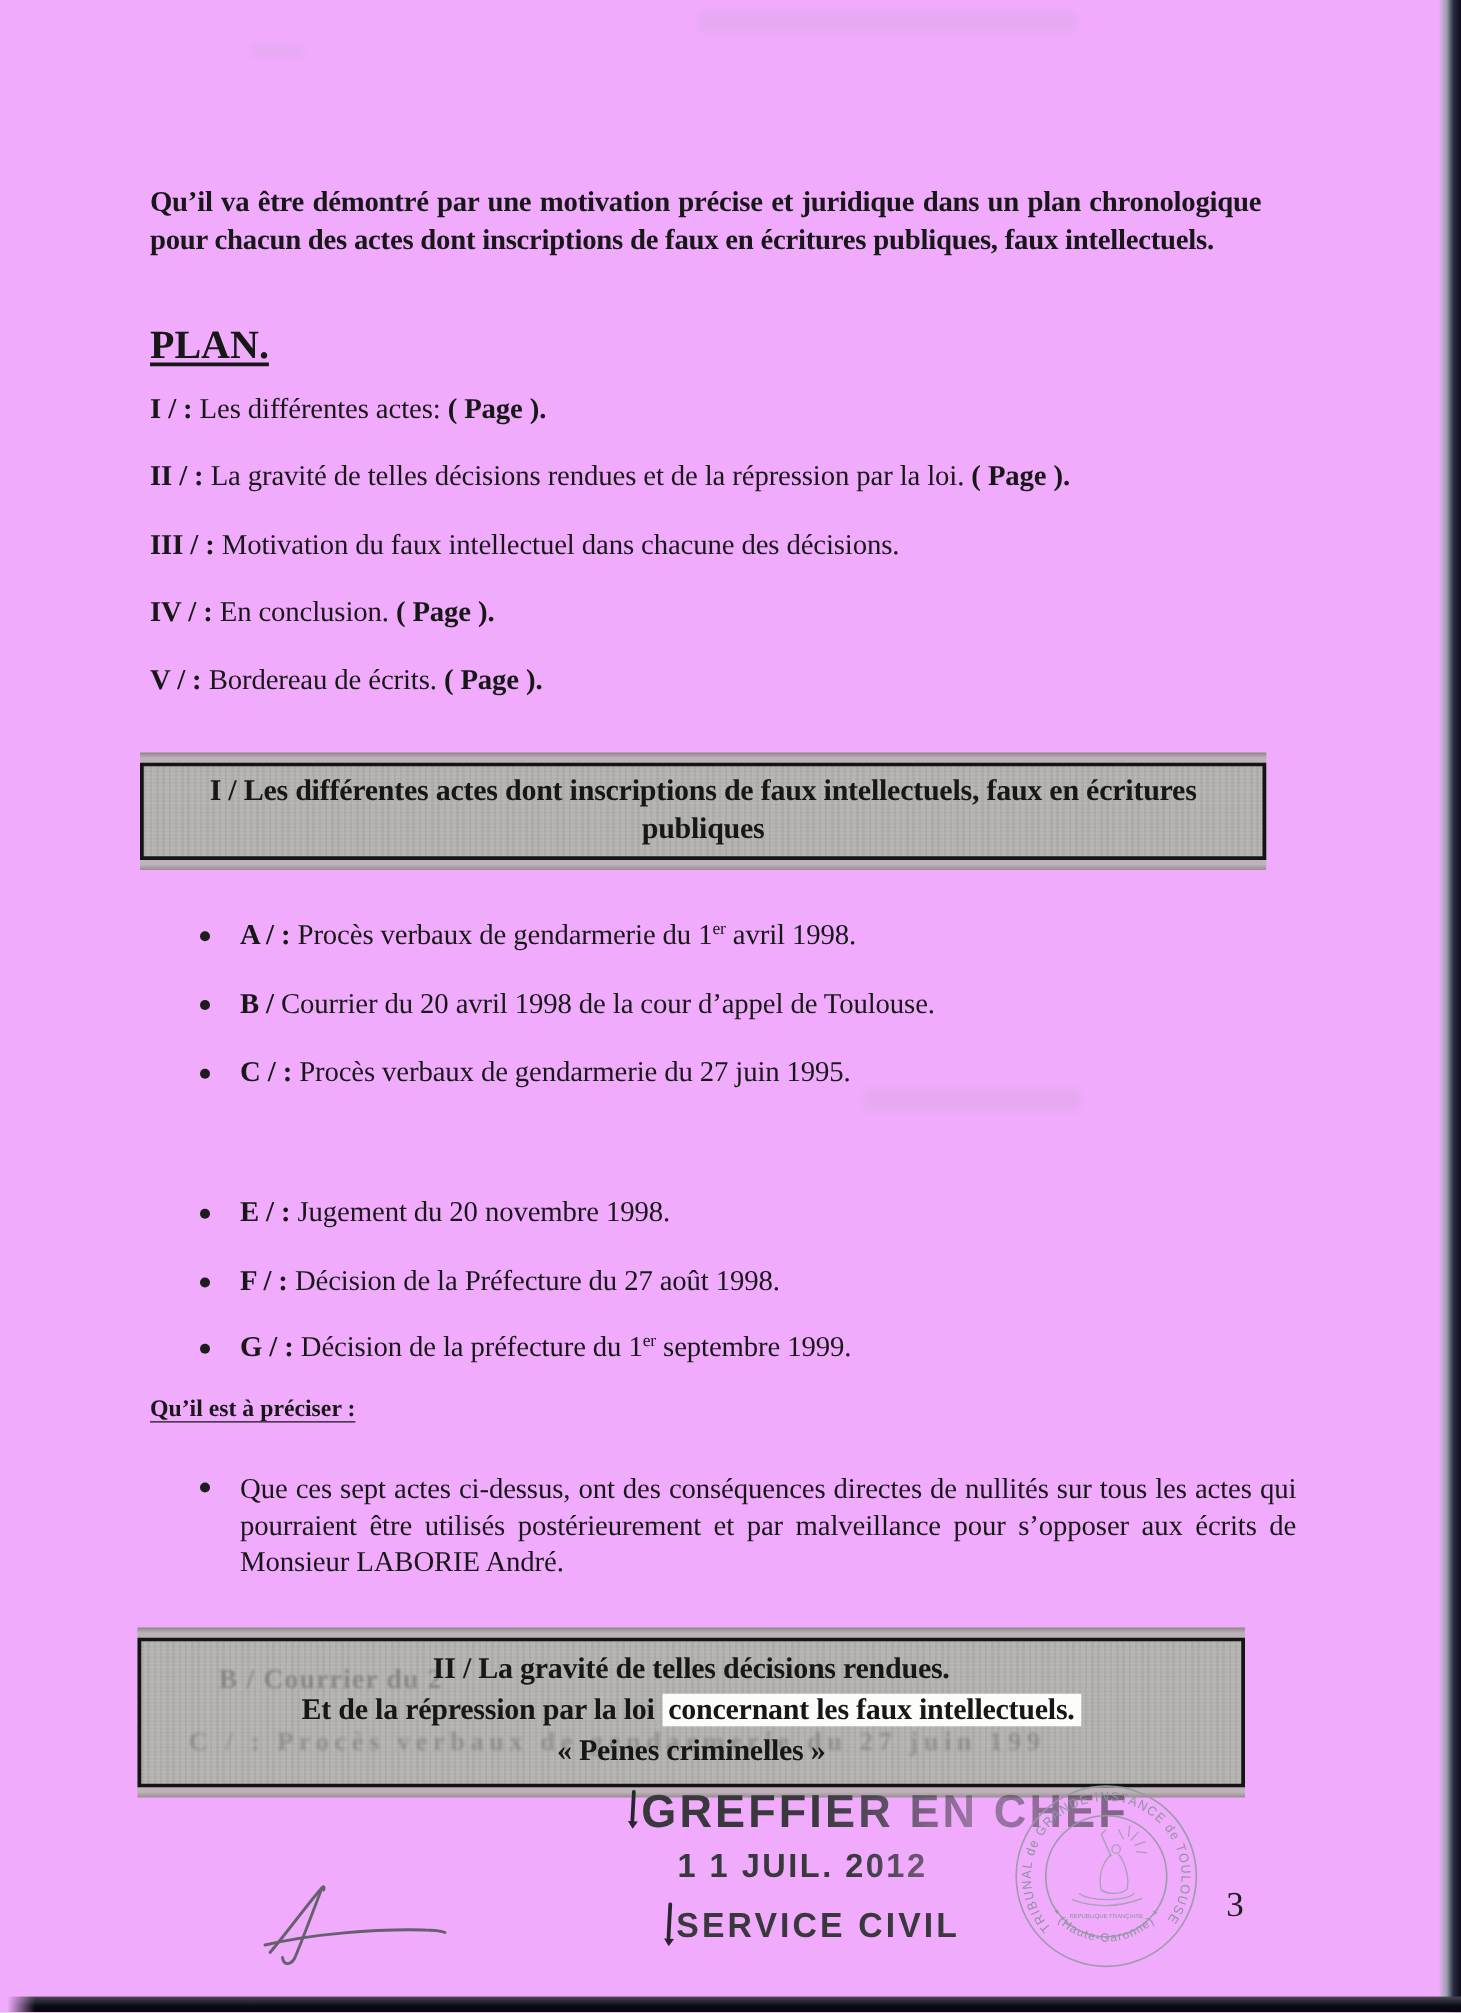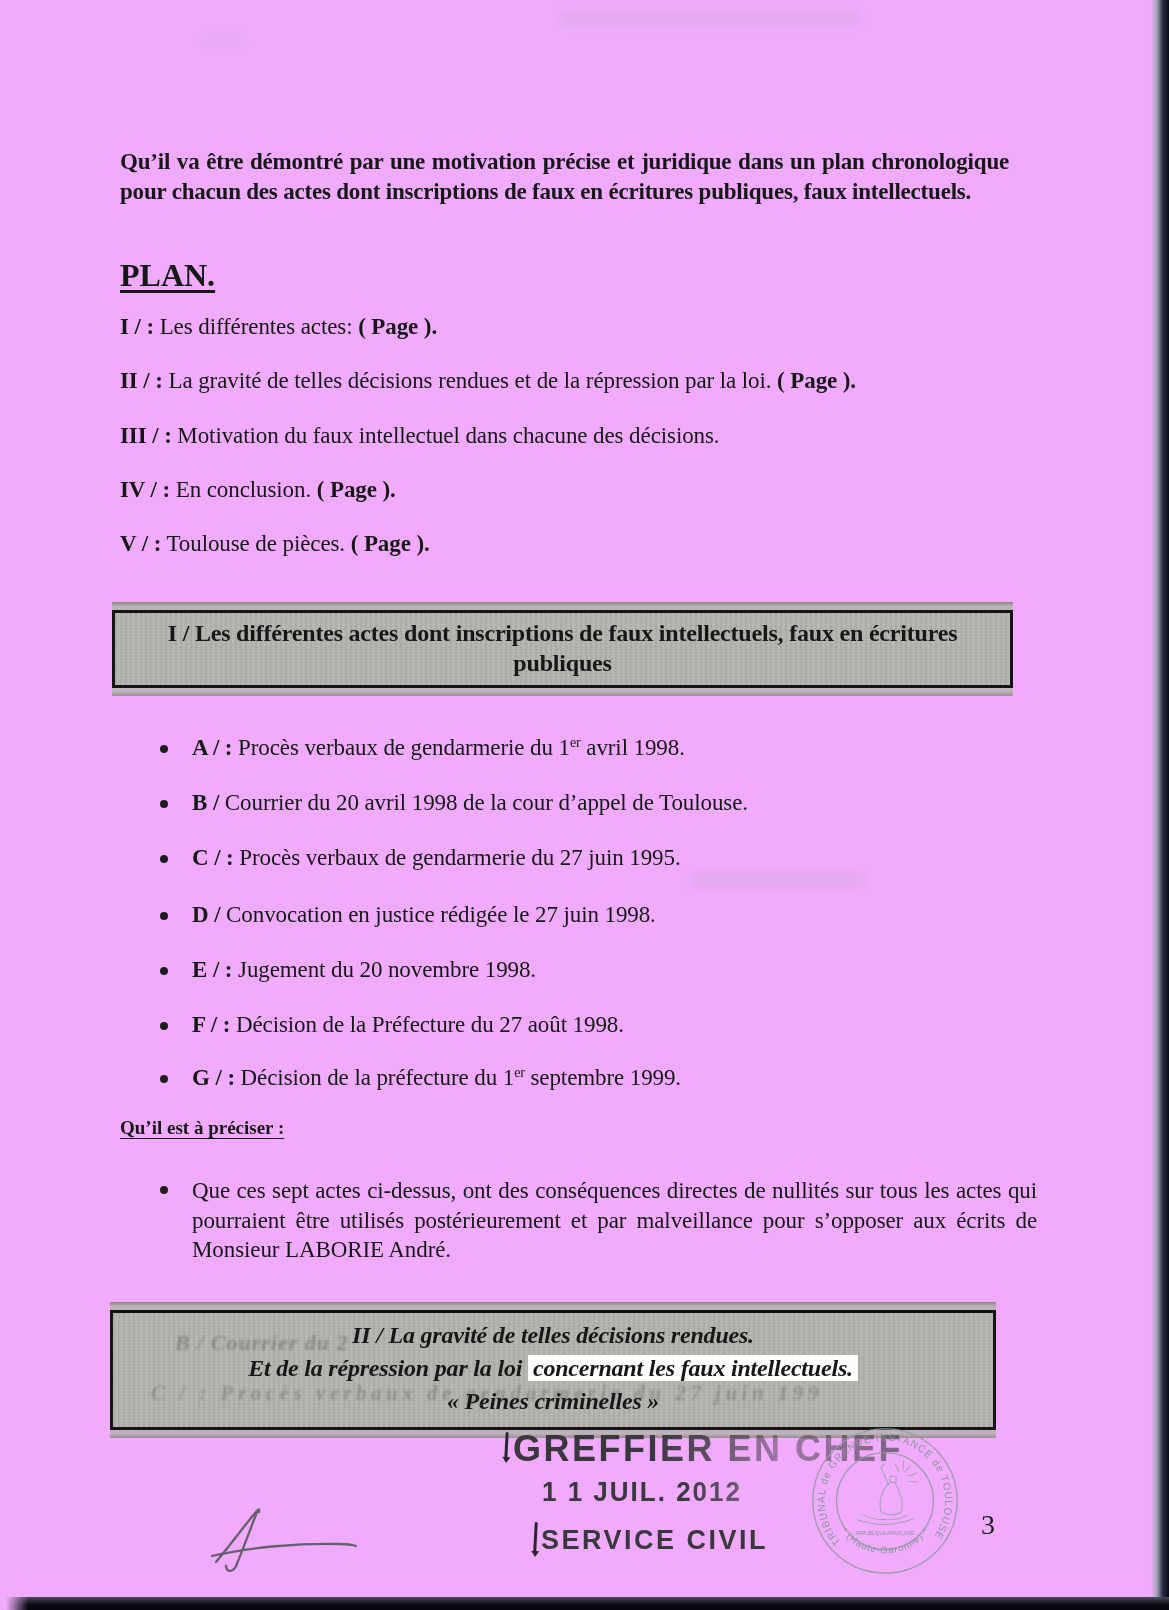--- a/index.html
+++ b/index.html
@@ -32,21 +32,21 @@
       repeating-linear-gradient(0deg,rgba(255,255,255,.06) 0 1px,rgba(0,0,0,0) 1px 3px),
       repeating-linear-gradient(90deg,rgba(0,0,0,.05) 0 2px,rgba(0,0,0,0) 2px 5px);
     border:3px solid #141414;text-align:center;font-weight:bold;box-sizing:border-box;}
   .banner::before{content:'';position:absolute;left:-3px;right:-3px;top:-11px;height:8px;
     background:linear-gradient(180deg,#828078,#b5b3b0 55%);opacity:.9;}
   .banner::after{content:'';position:absolute;left:-3px;right:-3px;bottom:-11px;height:8px;
     background:linear-gradient(0deg,#8a8880,#b5b3b0 55%);opacity:.85;}
   .banner1{left:112px;top:610px;width:901px;min-height:72px;
     padding:5px 42px 7px;font-size:24px;line-height:30px;letter-spacing:-.2px;text-align:center;}
   .banner2{left:110px;top:1310px;width:886px;padding:6px 8px 9px;
-    font-size:24px;line-height:33px;letter-spacing:-.2px;font-style:italic;}
+    font-size:24px;line-height:33px;letter-spacing:-.2px;}
   .bline{position:relative;z-index:1;}
   .hl{background:#fcfcfa;padding:0 5px;}
   .ghost{position:absolute;z-index:0;font-weight:bold;pointer-events:none;}
   .g1{left:62px;top:13px;font-size:22px;color:#474747;opacity:.38;filter:blur(1px);letter-spacing:1px;}
   .g2{left:38px;top:64px;font-size:21px;color:#3f3f3f;opacity:.30;filter:blur(1.2px);
       letter-spacing:4.5px;white-space:nowrap;max-width:826px;overflow:hidden;}
   
   .act{position:absolute;left:160px;width:870px;padding-left:32px;font-size:23px;letter-spacing:-.1px;}
   .a0{top:735px}.a1{top:790px}.a2{top:845px}.a3{top:902px}.a4{top:957px}.a5{top:1012px}.a6{top:1065px}
   .dot{position:absolute;left:0;top:10px;width:8px;height:8px;border-radius:50%;background:#1d1d1d;}
@@ -102,21 +102,21 @@
     <span>Motivation du faux intellectuel dans chacune des décisions.</span>
     <b></b>
   </div>
   <div class="plan-item pi3">
     <b>IV / :</b>
     <span>En conclusion.</span>
     <b>( Page ).</b>
   </div>
   <div class="plan-item pi4">
     <b>V / :</b>
-    <span>Toulouse de pièces.</span>
+    <span>Bordereau de écrits.</span>
     <b>( Page ).</b>
   </div>
 
   <div class="banner banner1">
     <span>I / Les différentes actes dont inscriptions de faux intellectuels, faux en écritures publiques</span>
   </div>
 
   <div class="act a0">
     <span class="dot"></span>
     <b>A / :</b>
@@ -124,25 +124,20 @@
   </div>
   <div class="act a1">
     <span class="dot"></span>
     <b>B /</b>
     <span>Courrier du 20 avril 1998 de la cour d’appel de Toulouse.</span><sup class="sup"></sup><span></span>
   </div>
   <div class="act a2">
     <span class="dot"></span>
     <b>C / :</b>
     <span>Procès verbaux de gendarmerie du 27 juin 1995.</span><sup class="sup"></sup><span></span>
-  </div>
-  <div class="act a3">
-    <span class="dot"></span>
-    <b>D /</b>
-    <span>Convocation en justice rédigée le 27 juin 1998.</span><sup class="sup"></sup><span></span>
   </div>
   <div class="act a4">
     <span class="dot"></span>
     <b>E / :</b>
     <span>Jugement du 20 novembre 1998.</span><sup class="sup"></sup><span></span>
   </div>
   <div class="act a5">
     <span class="dot"></span>
     <b>F / :</b>
     <span>Décision de la Préfecture du 27 août 1998.</span><sup class="sup"></sup><span></span>

